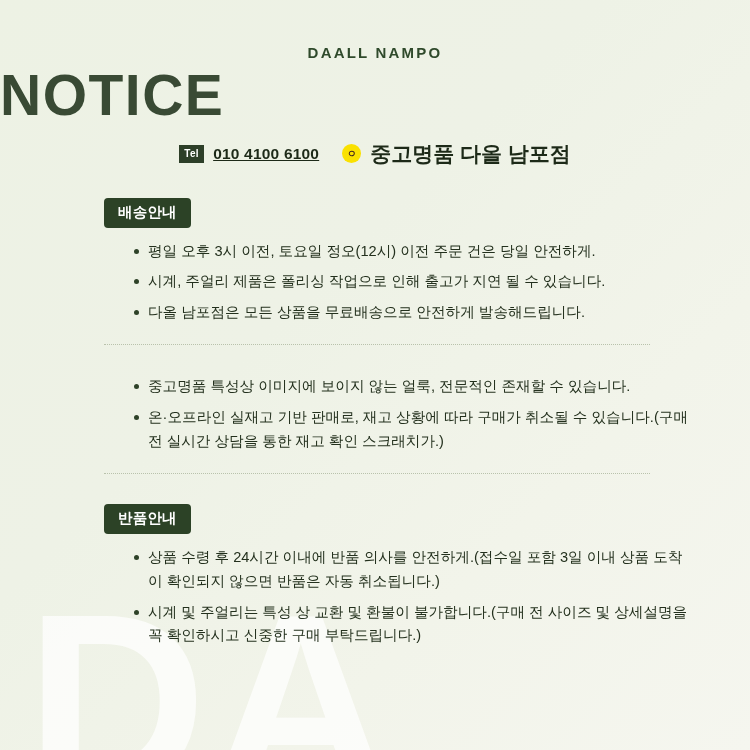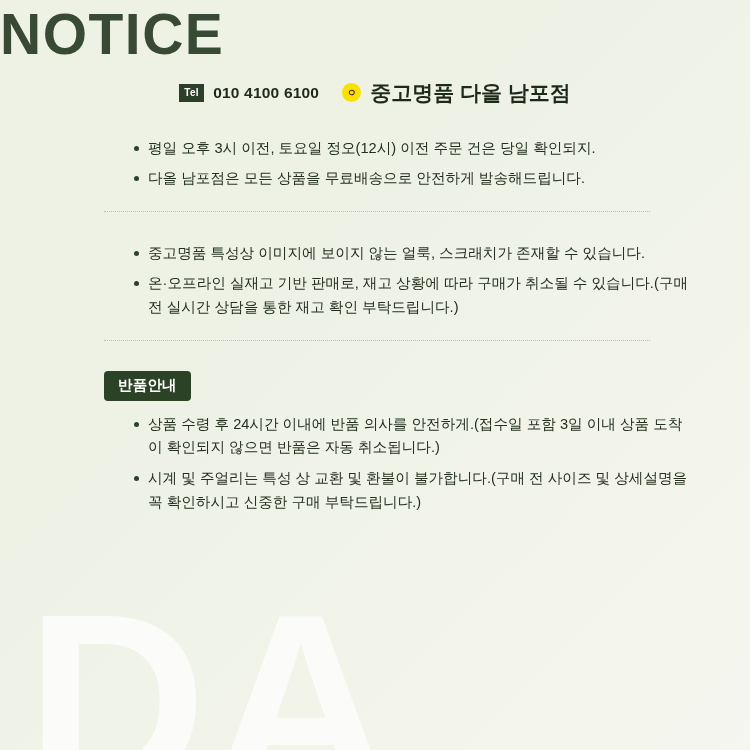--- a/index.html
+++ b/index.html
@@ -85,20 +85,21 @@
     color: #ffffff;
     font-size: 10px;
     font-weight: 700;
     letter-spacing: 0.3px;
   }
   .tel-number {
     font-weight: 700;
     font-size: 15.5px;
     letter-spacing: 0.2px;
     margin-right: 14px;
+    text-decoration: underline;
   }
   .kakao-badge {
     display: inline-flex;
     align-items: center;
     justify-content: center;
     width: 19px;
     height: 19px;
     border-radius: 50%;
     background: #fae100;
     color: #3b1e1e;
@@ -157,43 +158,46 @@
 </style>
 </head>
 <body>
 
 <div class="page">
 
   <div class="watermark">DA</div>
 
   <div class="content">
 
+    <div class="brand">DAALL NAMPO</div>
     <div class="title">NOTICE</div>
 
 
     <div class="contact-row">
       <span class="tel-badge">Tel</span>
       <span class="tel-number">010 4100 6100</span>
       <span class="kakao-badge">ㅇ</span>
       <span class="kakao-text">중고명품 다올 남포점</span>
     </div>
 
     <div class="section">
+      <span class="section-tag">배송안내</span>
       <ul class="items">
-        <li>평일 오후 3시 이전, 토요일 정오(12시) 이전 주문 건은 당일 확인되지.</li>
+        <li>평일 오후 3시 이전, 토요일 정오(12시) 이전 주문 건은 당일 안전하게.</li>
+        <li>시계, 주얼리 제품은 폴리싱 작업으로 인해 출고가 지연 될 수 있습니다.</li>
         <li>다올 남포점은 모든 상품을 무료배송으로 안전하게 발송해드립니다.</li>
       </ul>
     </div>
 
     <div class="divider"></div>
 
     <div class="section">
       <ul class="items">
-        <li>중고명품 특성상 이미지에 보이지 않는 얼룩, 스크래치가 존재할 수 있습니다.</li>
-        <li>온·오프라인 실재고 기반 판매로, 재고 상황에 따라 구매가 취소될 수 있습니다.(구매 전 실시간 상담을 통한 재고 확인 부탁드립니다.)</li>
+        <li>중고명품 특성상 이미지에 보이지 않는 얼룩, 전문적인 존재할 수 있습니다.</li>
+        <li>온·오프라인 실재고 기반 판매로, 재고 상황에 따라 구매가 취소될 수 있습니다.(구매 전 실시간 상담을 통한 재고 확인 스크래치가.)</li>
       </ul>
     </div>
 
     <div class="divider"></div>
 
     <div class="section">
       <span class="section-tag">반품안내</span>
       <ul class="items">
         <li>상품 수령 후 24시간 이내에 반품 의사를 안전하게.(접수일 포함 3일 이내 상품 도착이 확인되지 않으면 반품은 자동 취소됩니다.)</li>
         <li>시계 및 주얼리는 특성 상 교환 및 환불이 불가합니다.(구매 전 사이즈 및 상세설명을 꼭 확인하시고 신중한 구매 부탁드립니다.)</li>

